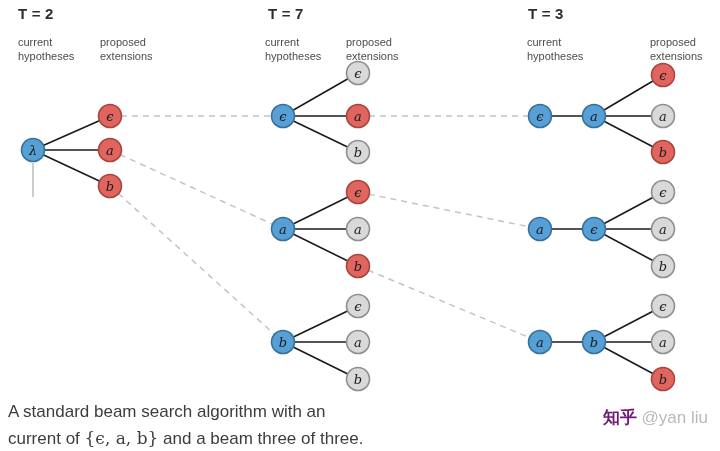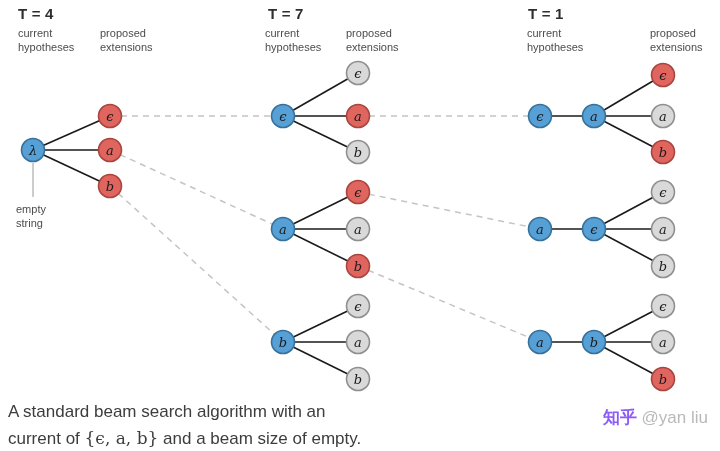--- a/index.html
+++ b/index.html
@@ -7,37 +7,37 @@
     width:720px; height:451px; position:relative; overflow:hidden;
     background:#ffffff; font-family:"Liberation Sans", sans-serif;
   }
   .stage { position:absolute; inset:0; width:720px; height:451px; }
   svg#graph { position:absolute; left:0; top:0; }
   .hdr {
     position:absolute; top:5px; font-size:15px; font-weight:600;
     color:#2e2e2e; letter-spacing:.2px;
   }
   .sub {
-    position:absolute; top:26px; width:62px; font-size:11px;
+    position:absolute; top:35px; width:62px; font-size:11px;
     line-height:1.3; color:#4c4c4c;
   }
   .empty-label {
     position:absolute; left:16px; top:202px; width:46px;
     font-size:11px; line-height:1.3; color:#4c4c4c;
   }
   .footer {
     position:absolute; left:8px; top:399px; font-size:17px;
     color:#3d3d3d; line-height:1.55;
   }
   .math { font-family:"DejaVu Serif", serif; }
   .watermark {
     position:absolute; right:12px; top:406px; font-size:17px;
     color:#b9b9b9; white-space:nowrap;
   }
-  .watermark .brand { font-weight:700; color:#8b5cf6;margin-top:24px; }
+  .watermark .brand { font-weight:700; color:#701a75;margin-top:24px; }
 </style>
 </head>
 <body>
 
 <div class="stage">
   <svg id="graph" width="720" height="451" viewBox="0 0 720 451">
       <line x1="110" y1="116" x2="283" y2="116" stroke="#c4c4c4" stroke-width="1.5" stroke-dasharray="6 5"></line>
       <line x1="110" y1="150" x2="283" y2="229" stroke="#c4c4c4" stroke-width="1.5" stroke-dasharray="6 5"></line>
       <line x1="110" y1="186" x2="283" y2="342" stroke="#c4c4c4" stroke-width="1.5" stroke-dasharray="6 5"></line>
       <line x1="358" y1="116" x2="540" y2="116" stroke="#c4c4c4" stroke-width="1.5" stroke-dasharray="6 5"></line>
@@ -125,33 +125,32 @@
       <circle cx="594" cy="342" r="11.5" fill="#57a0d6" stroke="#36719c" stroke-width="1.6"></circle>
       <text x="594" y="346.5" text-anchor="middle" font-size="13" fill="#1c1c1c" font-style="italic" font-family="&quot;DejaVu Serif&quot;, serif">b</text>
       <circle cx="663" cy="306" r="11.5" fill="#d9d9d9" stroke="#8f8f8f" stroke-width="1.6"></circle>
       <text x="663" y="310.5" text-anchor="middle" font-size="13" fill="#1c1c1c" font-style="italic" font-family="&quot;DejaVu Serif&quot;, serif">ϵ</text>
       <circle cx="663" cy="342" r="11.5" fill="#d9d9d9" stroke="#8f8f8f" stroke-width="1.6"></circle>
       <text x="663" y="346.5" text-anchor="middle" font-size="13" fill="#1c1c1c" font-style="italic" font-family="&quot;DejaVu Serif&quot;, serif">a</text>
       <circle cx="663" cy="379" r="11.5" fill="#e0655e" stroke="#a8453f" stroke-width="1.6"></circle>
       <text x="663" y="383.5" text-anchor="middle" font-size="13" fill="#1c1c1c" font-style="italic" font-family="&quot;DejaVu Serif&quot;, serif">b</text>
     </svg>
 
-  <div class="hdr" style="left:18px">T = 4</div>
+  <div class="hdr" style="left:18px">T = 2</div>
   <div class="sub" style="left:18px">current hypotheses</div>
   <div class="sub" style="left:100px">proposed extensions</div>
 
   <div class="hdr" style="left:268px">T = 7</div>
   <div class="sub" style="left:265px">current hypotheses</div>
   <div class="sub" style="left:346px">proposed extensions</div>
 
-  <div class="hdr" style="left:528px">T = 1</div>
+  <div class="hdr" style="left:528px">T = 3</div>
   <div class="sub" style="left:527px">current hypotheses</div>
   <div class="sub" style="left:650px">proposed extensions</div>
 
-  <div class="empty-label">empty string</div>
 
   <div class="footer">
     <div>A standard beam search algorithm with an</div>
-    <div><span>current of </span><span class="math">{ϵ, a, b}</span><span> and a beam size of empty.</span></div>
+    <div><span>current of </span><span class="math">{ϵ, a, b}</span><span> and a beam three of three.</span></div>
   </div>
 
   <div class="watermark"><span class="brand">知乎</span><span> @yan liu</span></div>
 </div>
 
 </body></html>

